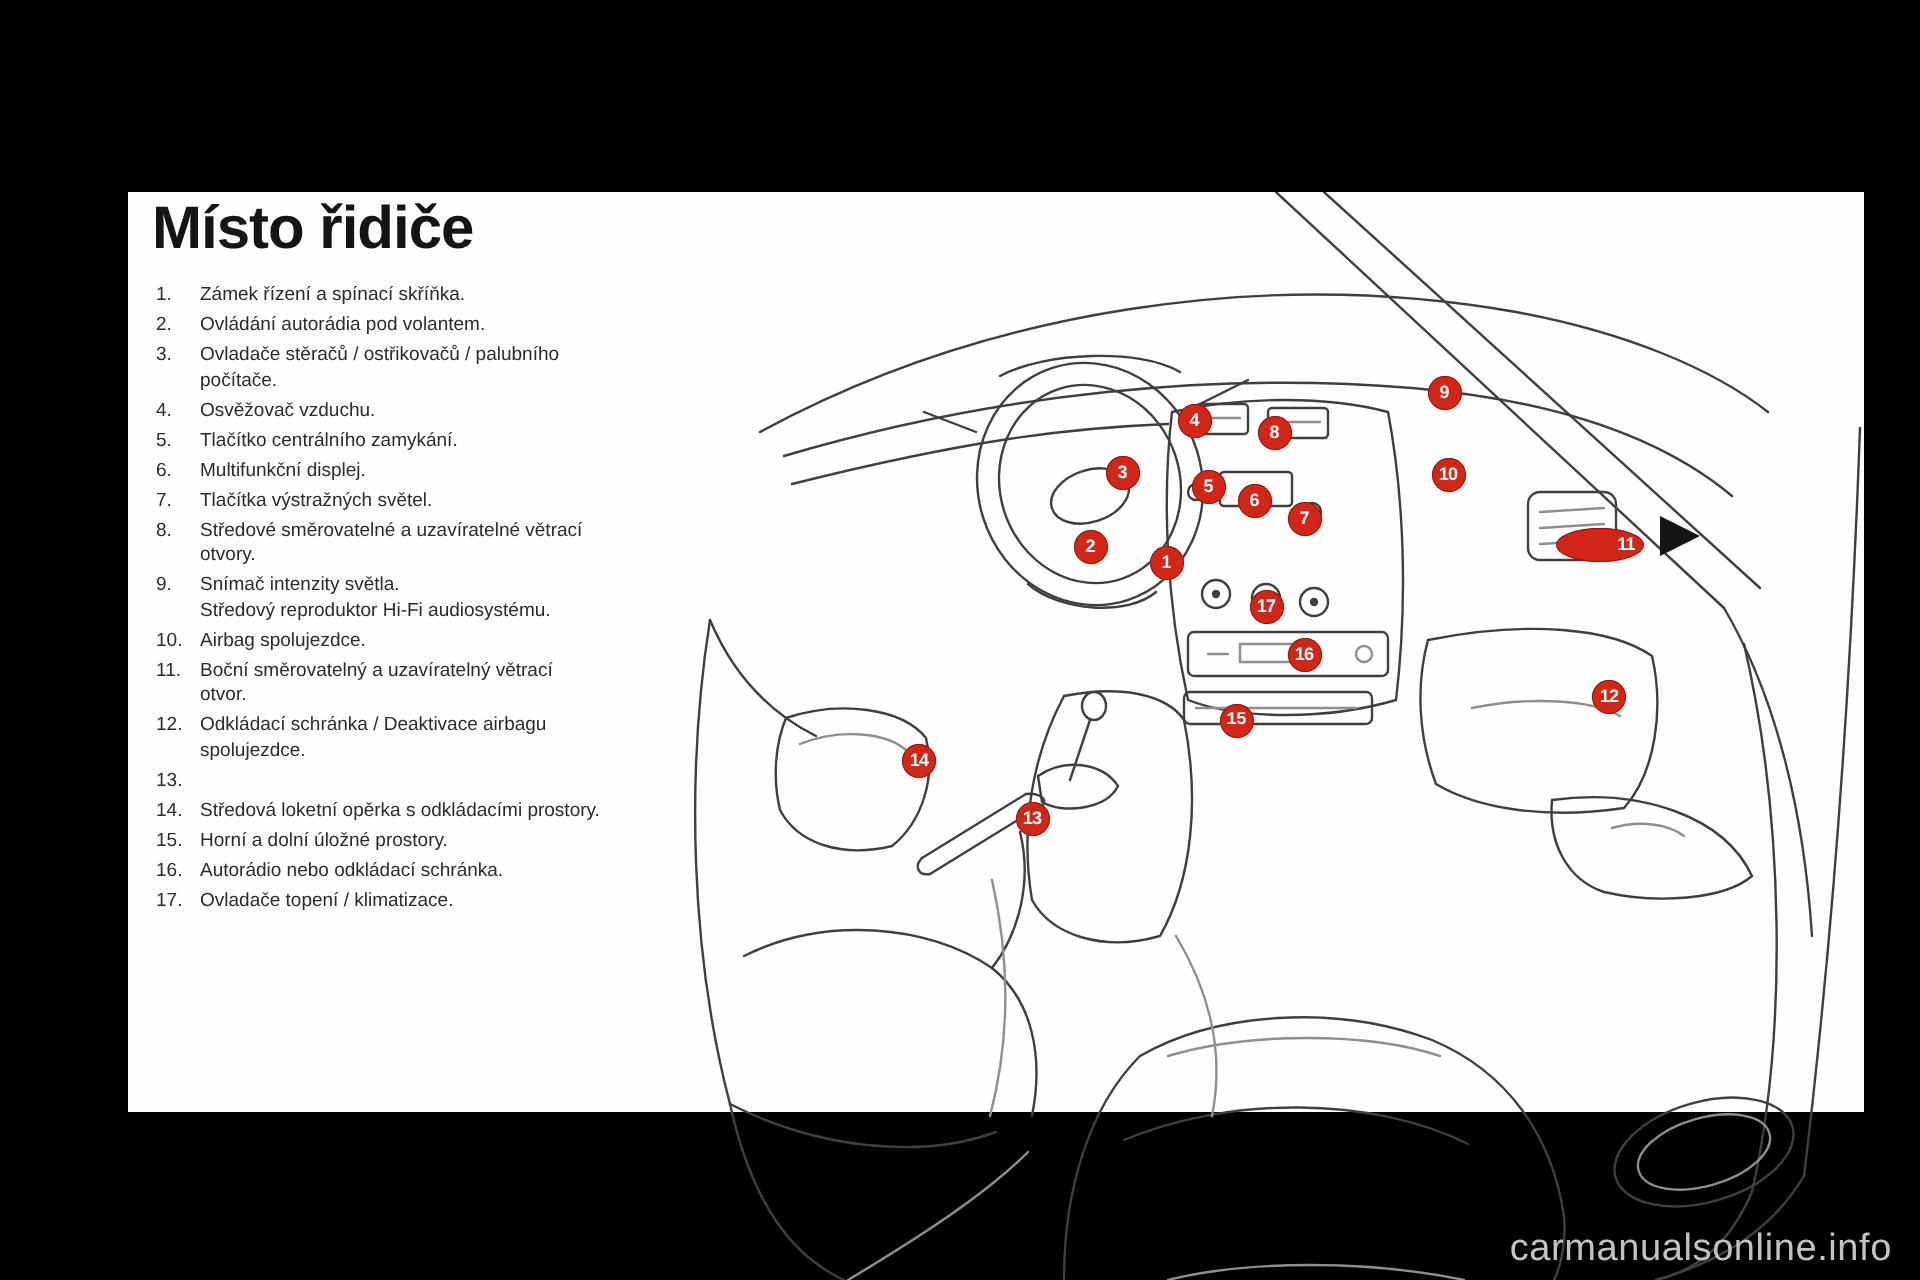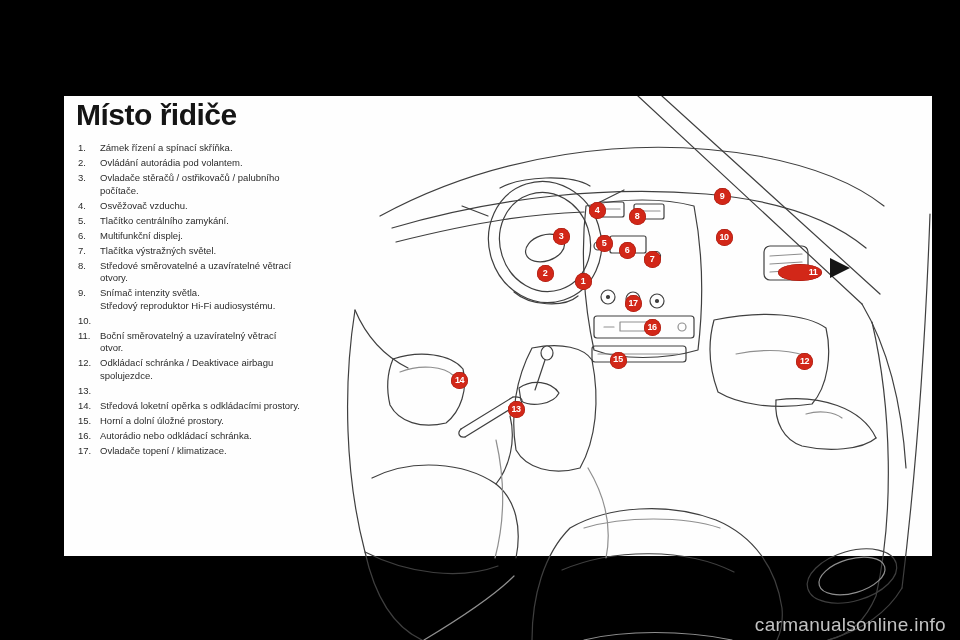--- a/index.html
+++ b/index.html
@@ -78,20 +78,21 @@
       <div class="legend-item">
         <div class="legend-num">8.</div>
         <div class="legend-text">Středové směrovatelné a uzavíratelné větrací otvory.</div>
       </div>
       <div class="legend-item">
         <div class="legend-num">9.</div>
         <div class="legend-text">Snímač intenzity světla.<div>Středový reproduktor Hi-Fi audiosystému.</div></div>
       </div>
       <div class="legend-item">
         <div class="legend-num">10.</div>
+        <div class="legend-text">Airbag spolujezdce.</div>
       </div>
       <div class="legend-item">
         <div class="legend-num">11.</div>
         <div class="legend-text">Boční směrovatelný a uzavíratelný větrací otvor.</div>
       </div>
       <div class="legend-item">
         <div class="legend-num">12.</div>
         <div class="legend-text">Odkládací schránka / Deaktivace airbagu spolujezdce.</div>
       </div>
       <div class="legend-item">
@@ -204,21 +205,21 @@
         <div class="marker" style="left: 481px; top: 177px; background: rgb(210, 39, 24); color: rgb(255, 255, 255);">2</div>
         <div class="marker" style="left: 497px; top: 140px; background: rgb(210, 39, 24); color: rgb(255, 255, 255);">3</div>
         <div class="marker" style="left: 533px; top: 114px; background: rgb(210, 39, 24); color: rgb(255, 255, 255);">4</div>
         <div class="marker" style="left: 540px; top: 147px; background: rgb(210, 39, 24); color: rgb(255, 255, 255);">5</div>
         <div class="marker" style="left: 563px; top: 154px; background: rgb(210, 39, 24); color: rgb(255, 255, 255);">6</div>
         <div class="marker" style="left: 588px; top: 163px; background: rgb(210, 39, 24); color: rgb(255, 255, 255);">7</div>
         <div class="marker" style="left: 573px; top: 120px; background: rgb(210, 39, 24); color: rgb(255, 255, 255);">8</div>
         <div class="marker" style="left: 658px; top: 100px; background: rgb(210, 39, 24); color: rgb(255, 255, 255);">9</div>
         <div class="marker" style="left: 660px; top: 141px; background: rgb(210, 39, 24); color: rgb(255, 255, 255);">10</div>
         <div class="marker" style="left: 722px; top: 176px; background: rgb(210, 39, 24); color: rgb(255, 255, 255); padding-left: 27px;">11</div>
-        <div class="marker" style="left: 718px; top: 265px; background: rgb(210, 39, 24); color: rgb(255, 255, 255); margin-left: 14px;">12</div>
+        <div class="marker" style="left: 718px; top: 252px; background: rgb(210, 39, 24); color: rgb(255, 255, 255); margin-left: 14px;">12</div>
         <div class="marker" style="left: 452px; top: 313px; background: rgb(210, 39, 24); color: rgb(255, 255, 255);">13</div>
         <div class="marker" style="left: 373px; top: 284px; background: rgb(210, 39, 24); color: rgb(255, 255, 255); margin-left: 14px;">14</div>
         <div class="marker" style="left: 554px; top: 264px; background: rgb(210, 39, 24); color: rgb(255, 255, 255); font-family: Liberation Mono, monospace;">15</div>
         <div class="marker" style="left: 588px; top: 231px; background: rgb(210, 39, 24); color: rgb(255, 255, 255);">16</div>
         <div class="marker" style="left: 569px; top: 207px; background: rgb(210, 39, 24); color: rgb(255, 255, 255);">17</div>
       </div>
   </div>
 
 </div>
 

